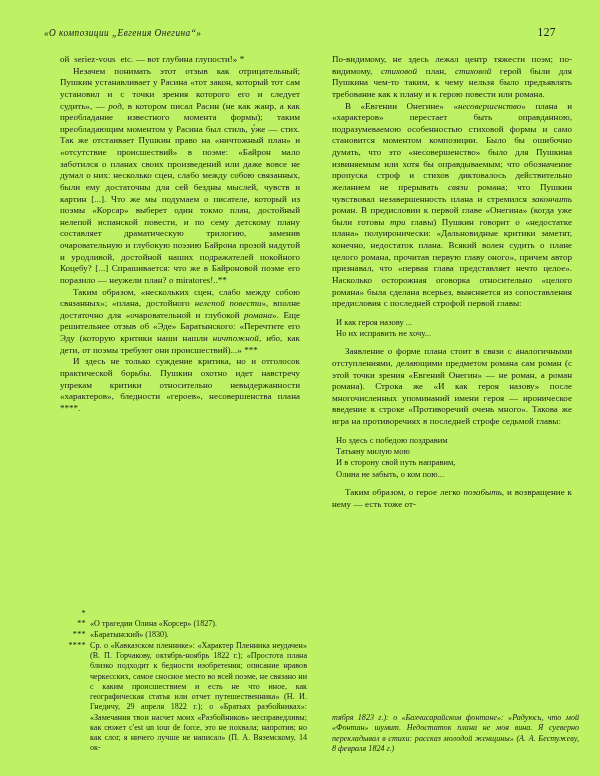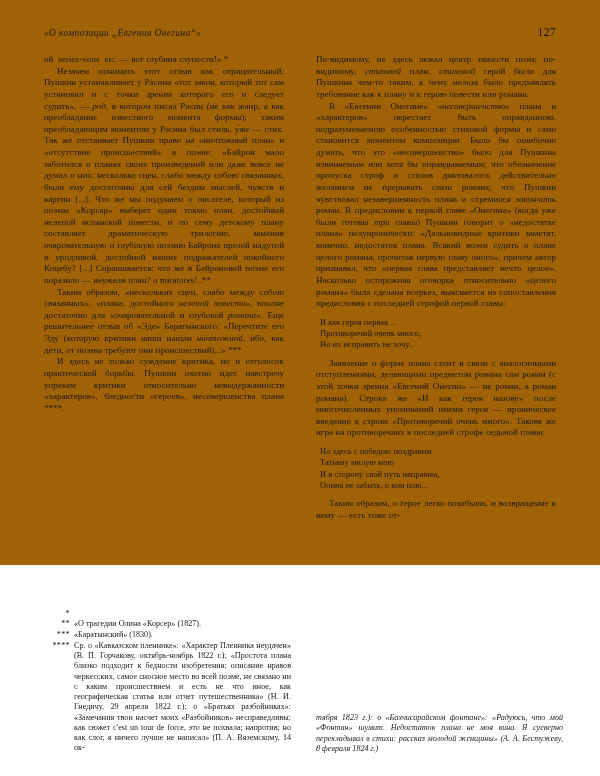--- a/index.html
+++ b/index.html
@@ -12,23 +12,23 @@
     width: 600px;
     height: 776px;
     overflow: hidden;
     font-family: "Liberation Serif", "DejaVu Serif", serif;
     color: #1a1a1a;
   }
 
   .page {
     position: relative;
     width: 600px;
-    height: 565px;
+    height: 776px;
     box-sizing: border-box;
-    background: #a16207;
+    background: #bef264;
     padding: 0;
   }
 
   
   .running-head {
     position: absolute;
     left: 44px;
     top: 26px;
     width: 512px;
     display: flex;
@@ -44,21 +44,21 @@
   }
   .rh-folio {
     font-size: 11.5px;
     letter-spacing: 0.4px;
     color: #151515;
   }
 
   
   .columns {
     position: absolute;
-    left: 44px;
+    left: 60px;
     top: 54px;
     width: 512px;
     height: 700px;
     display: flex;
     gap: 32px;
   }
   .col {
     width: 247px;
     position: relative;
   }
@@ -172,22 +172,21 @@
 
     </div>
 
     <div class="col">
 
       <p class="t cont">По-видимому, не здесь лежал центр тяжести поэм; по-видимому, <em>стиховой</em> план, <em>стиховой</em> герой были для Пушкина чем-то таким, к чему нельзя было предъявлять требование как к плану и к герою повести или романа.</p>
 
       <p class="t">В «Евгении Онегине» «<em>несовершенство</em>» плана и «характеров» перестает быть оправданною, подразумеваемою особенностью стиховой формы и само становится моментом композиции. Было бы ошибочно думать, что это «несовершенство» было для Пушкина извиняемым или хотя бы оправдываемым; что обозначение пропуска строф и стихов диктовалось действительно желанием не прерывать <em>связи</em> романа; что Пушкин чувствовал незавершенность плана и стремился <em>закончить</em> роман. В предисловии к первой главе «Онегина» (когда уже были готовы <em>три</em> главы) Пушкин говорит о «недостатке плана» полуиронически: «Дальновидные критики заметят, конечно, недостаток плана. Всякий волен судить о плане целого романа, прочитав первую главу оного», причем автор признавал, что «первая глава представляет нечто целое». Насколько осторожная оговорка относительно «целого романа» была сделана всерьез, выясняется из сопоставления предисловия с последней строфой первой главы:</p>
 
       <div class="verse">
-        <div>И как героя первая ...</div>
-        <div>Противоречий очень много,</div>
+        <div>И как героя назову ...</div>
         <div>Но их исправить не хочу...</div>
       </div>
 
       <p class="t">Заявление о форме плана стоит в связи с аналогичными отступлениями, делающими предметом романа сам роман (с этой точки зрения «Евгений Онегин»&nbsp;— не роман, а роман романа). Строка же «И как героя назову» после многочисленных упоминаний имени героя&nbsp;— ироническое введение к строке «Противоречий очень много». Такова же игра на противоречиях в последней строфе седьмой главы:</p>
 
       <div class="verse">
         <div>Но здесь с победою поздравим</div>
         <div>Татьяну милую мою</div>
         <div>И в сторону свой путь направим,</div>
         <div>Олина не забыть, о ком пою...</div>

